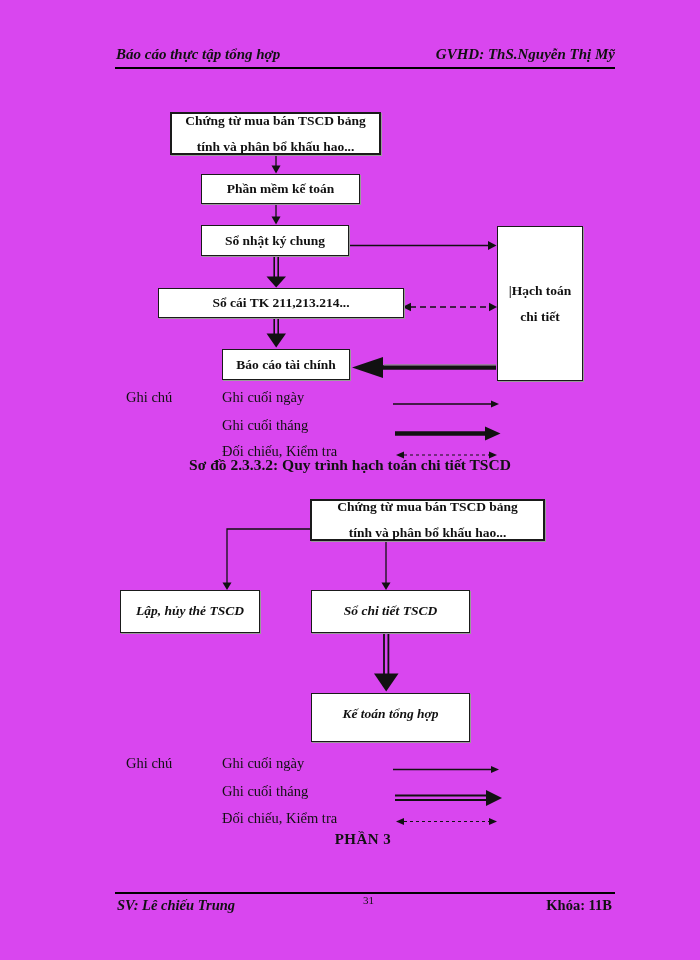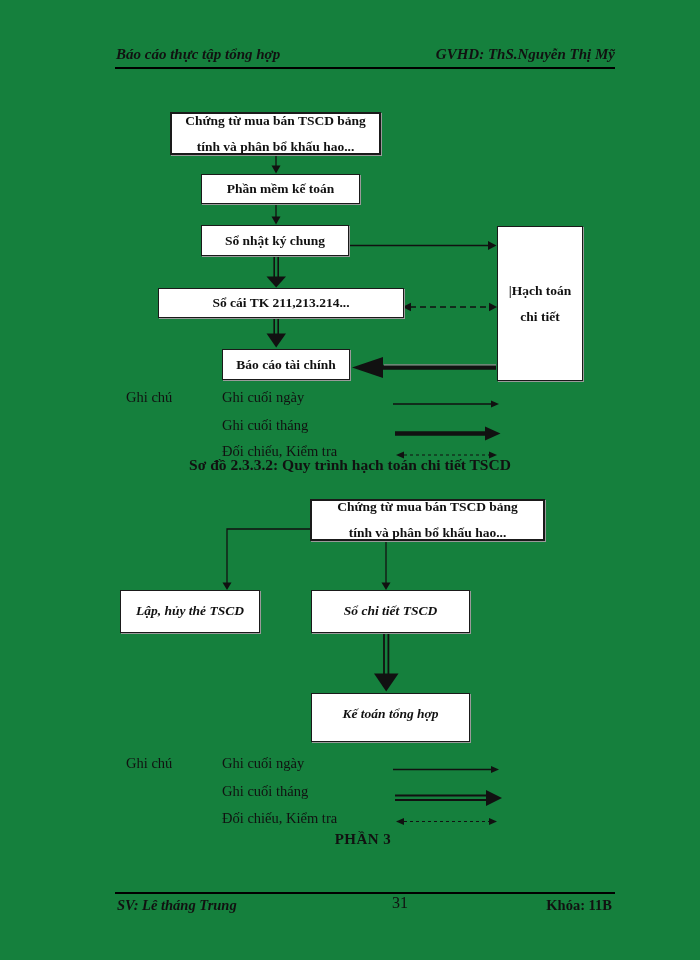--- a/index.html
+++ b/index.html
@@ -1,27 +1,27 @@
 <!DOCTYPE html>
 <html><head>
 <meta charset="utf-8">
 <style>
   html,body{margin:0;padding:0;background:#fff;}
   .page{
-    position:relative;width:700px;height:960px;background:#15803d;
+    position:relative;width:700px;height:960px;background:#d946ef;
     font-family:"Liberation Serif","DejaVu Serif",serif;color:#111;overflow:hidden;
   }
   
   .hdr-left{position:absolute;left:116px;top:46px;font-size:15px;font-style:italic;font-weight:bold;}
   .hdr-right{position:absolute;right:85px;top:46px;font-size:15px;font-style:italic;font-weight:bold;}
   .rule{position:absolute;left:115px;width:500px;height:2px;background:#000;}
   .hdr-rule{top:67px;}
   .ftr-rule{top:892px;}
   .ftr-left{position:absolute;left:117px;top:897px;font-size:14.5px;font-style:italic;font-weight:bold;}
-  .ftr-page{position:absolute;left:363px;top:894px;font-size:16px;margin-left:29px;}
+  .ftr-page{position:absolute;left:363px;top:894px;font-size:11px;}
   .ftr-right{position:absolute;right:88px;top:897px;font-size:14.5px;font-weight:bold;}
   
   .fbox{
     position:absolute;border:1px solid #1a1a1a;background:#fff;
     box-shadow:1px 1px 0 #9a9a9a;
     display:flex;align-items:center;justify-content:center;text-align:center;
     font-size:13.5px;font-weight:bold;line-height:26px;box-sizing:border-box;
   }
   .fbox.heavy{border-width:2px;}
   .fbox.top-align{align-items:flex-start;padding-top:7px;font-style:italic;}
@@ -152,17 +152,17 @@
   <div class="fbox kb top-align">Kế toán tổng hợp</div>
 
   <div class="legend-title" style="top:755px">Ghi chú</div>
   <div class="legend-label" style="top:755px">Ghi cuối ngày</div>
   <div class="legend-label" style="top:783px">Ghi cuối tháng</div>
   <div class="legend-label" style="top:810px">Đối chiếu, Kiểm tra</div>
 
   <div class="section">PHẦN 3</div>
 
   <div class="rule ftr-rule"></div>
-  <div class="ftr-left">SV: Lê tháng Trung</div>
+  <div class="ftr-left">SV: Lê chiếu Trung</div>
   <div class="ftr-page">31</div>
   <div class="ftr-right">Khóa: 11B</div>
 
 </div>
 
 </body></html>

